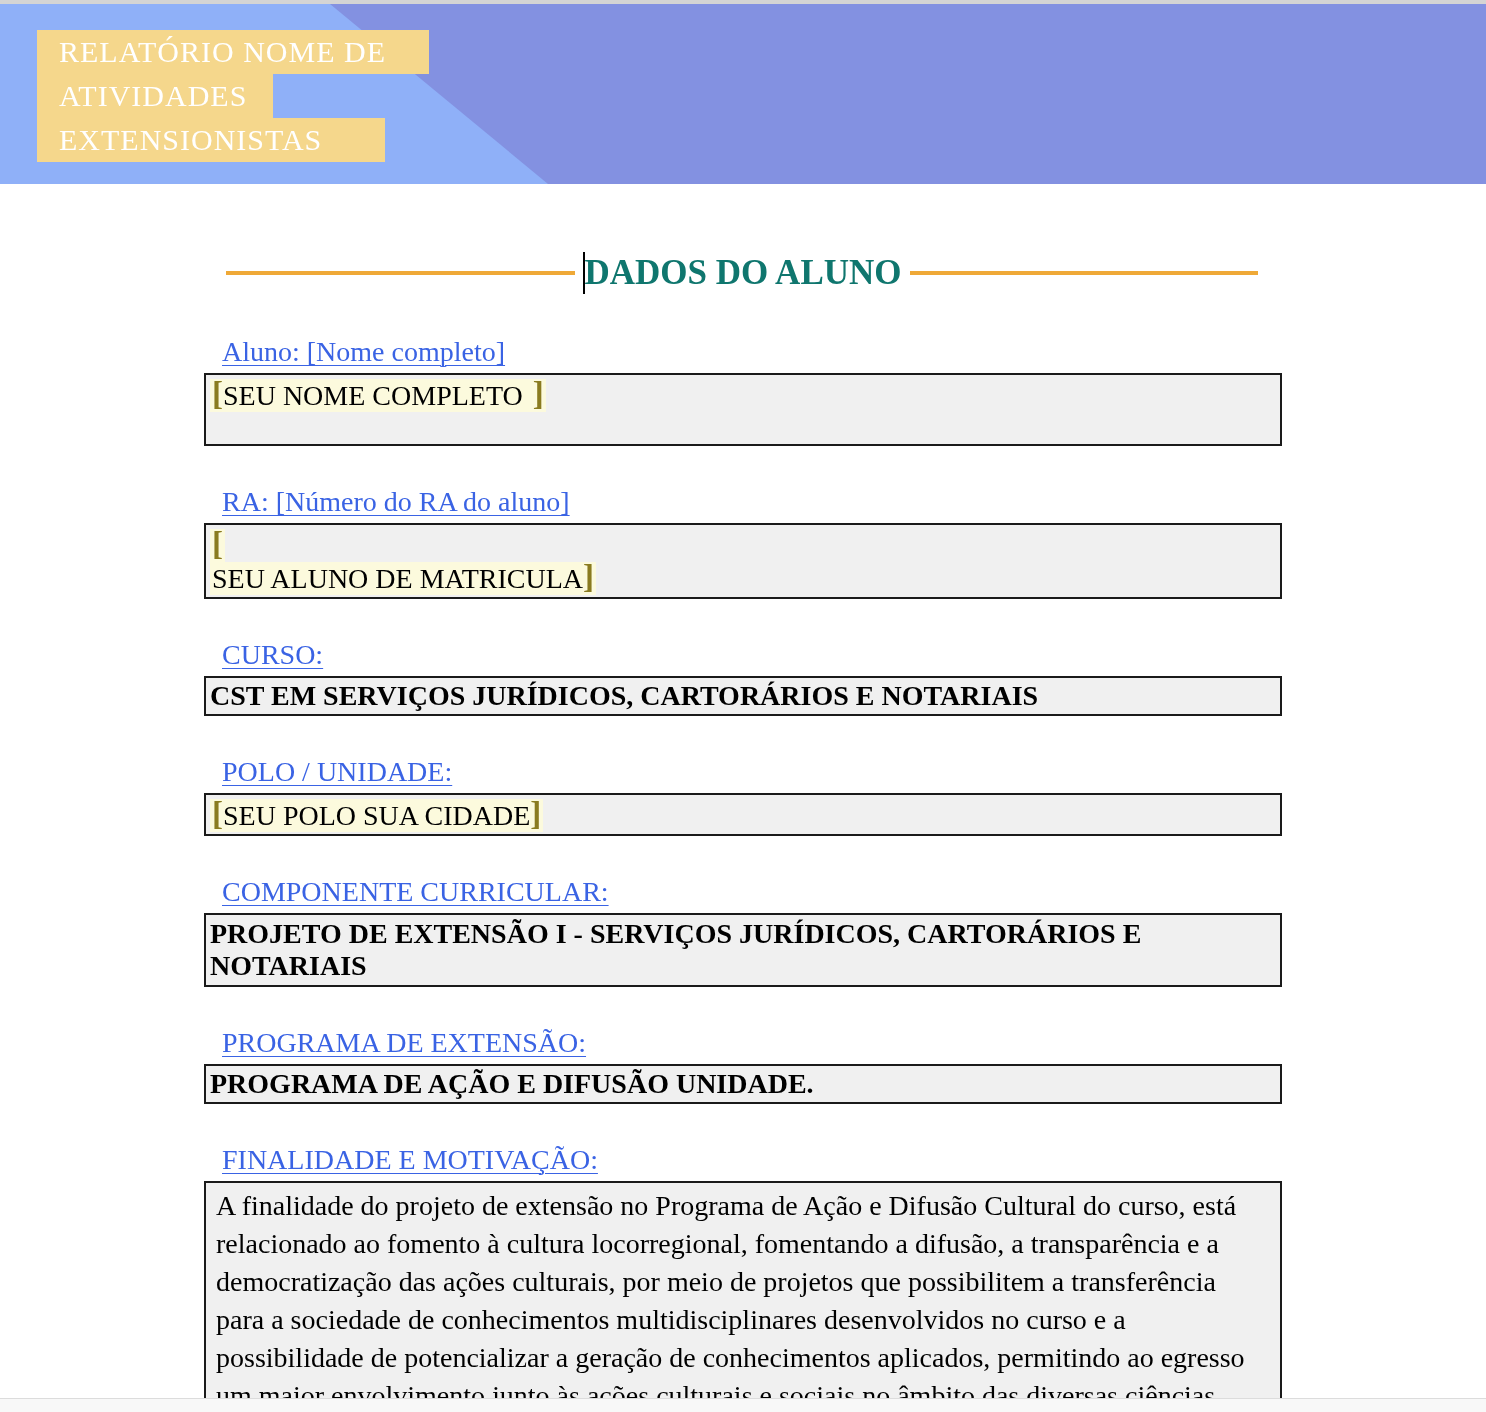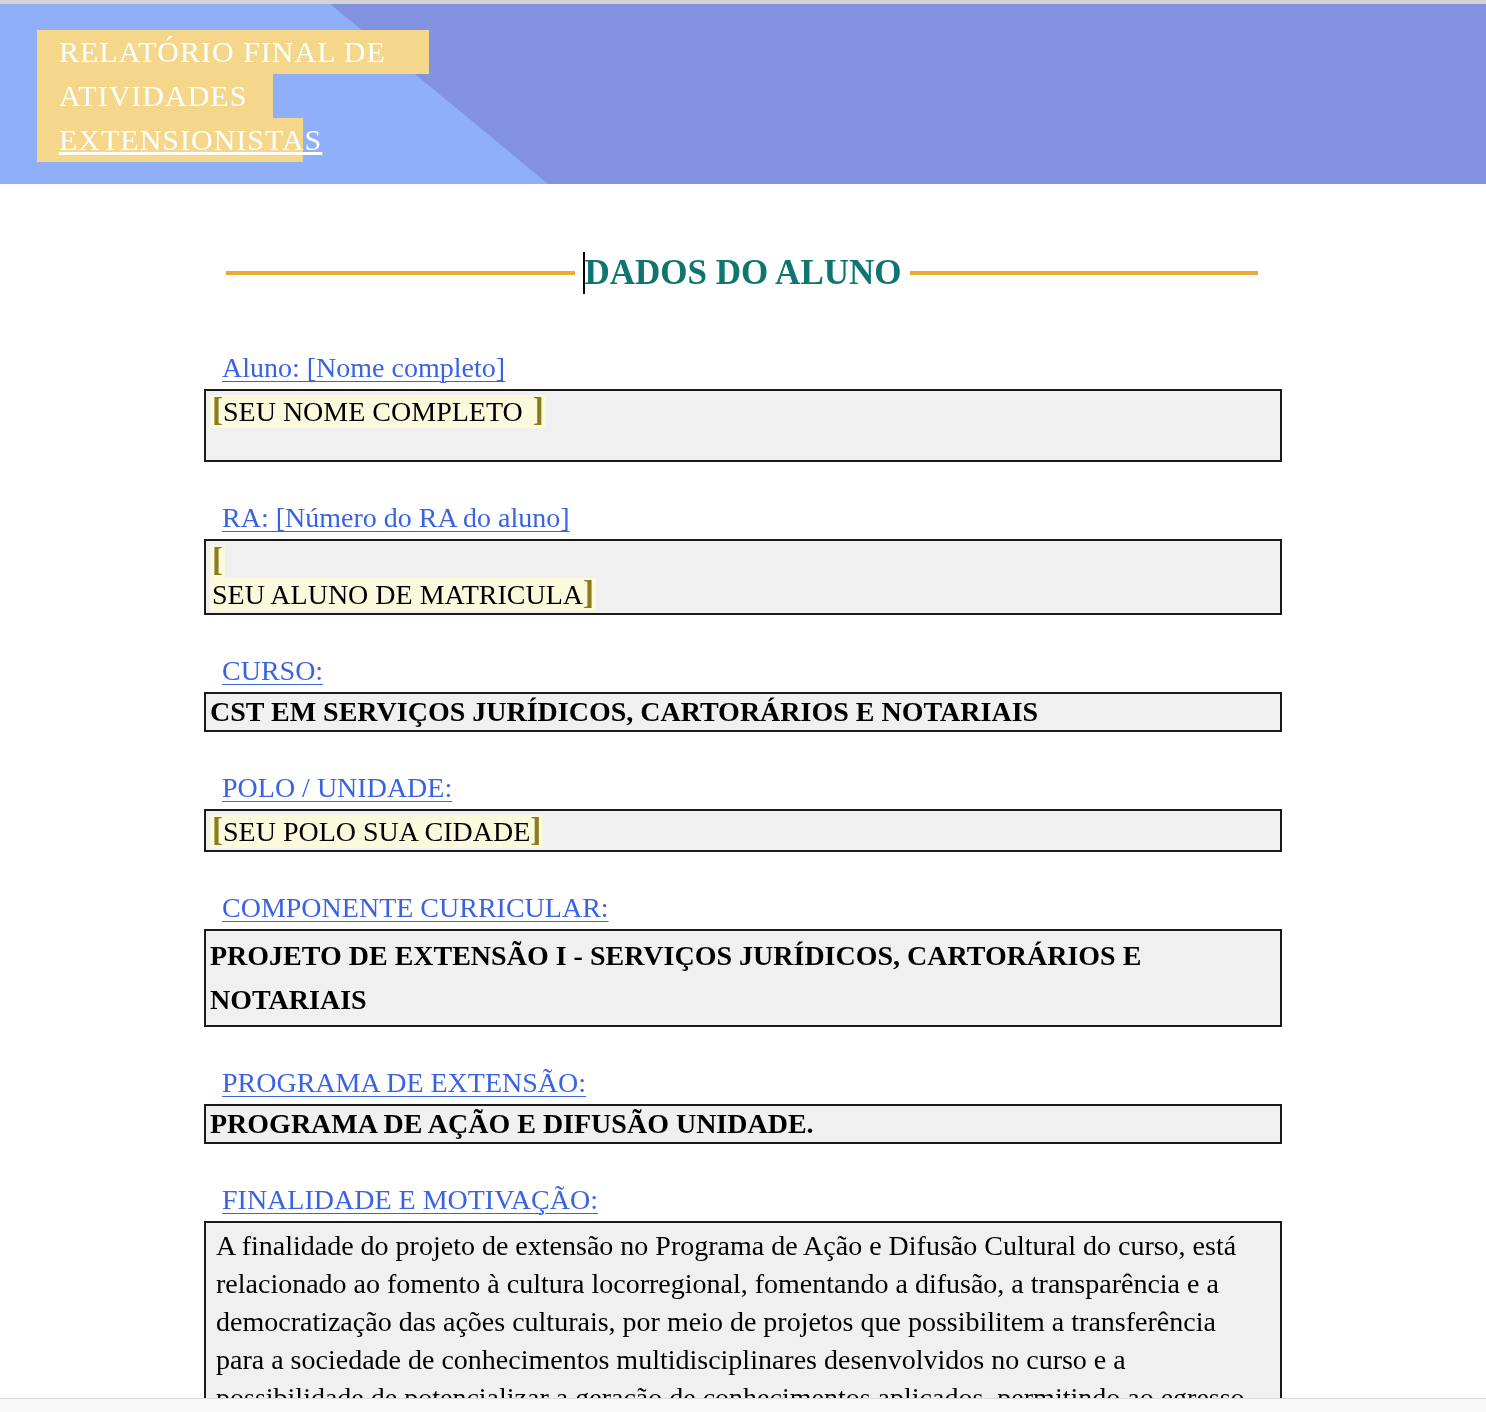--- a/index.html
+++ b/index.html
@@ -22,55 +22,55 @@
   .banner-titlebox{position:absolute;left:37px;top:26px;}
   .banner-line{
     background:#f5d78c;color:#ffffff;
     height:44px;line-height:44px;
     font-size:30px;letter-spacing:1px;
     padding-left:22px;box-sizing:border-box;
     white-space:nowrap;
   }
   .banner-line.l1{width:392px;}
   .banner-line.l2{width:236px;}
-  .banner-line.l3{width:266px;text-decoration:underline;}
+  .banner-line.l3{width:348px;}
   
   .section-title-row{
     display:flex;align-items:center;
     margin:66px 228px 0 226px;height:46px;
   }
   .rule{flex:1;height:4px;background:#efa937;}
   .caret{width:2px;height:42px;background:#000;margin-left:8px;}
   .section-title{
     color:#0f766e;font-weight:bold;font-size:35px;
     white-space:nowrap;margin:0 8px 0 0;
   }
   
   .content{margin-left:204px;width:1078px;}
   .field{margin-top:40px;}
-  .field.first{margin-top:56px;}
+  .field.first{margin-top:40px;}
   .field-label{
     color:#3a63e4;font-size:28px;text-decoration:underline;
     text-underline-offset:4px;text-decoration-thickness:1px;
     padding-left:18px;margin-bottom:5px;display:inline-block;
   }
   .field-box{
     border:2px solid #1a1a1a;background:#f0f0f0;
     box-sizing:border-box;width:100%;
     font-size:28px;color:#000;
     padding:3px 0 3px 4px;
   }
   .field-box .row{line-height:33px;}
   .box-aluno{min-height:73px;}
   .box-ra{min-height:68px;}
   .box-ra .row{line-height:31px;}
   .box-single{min-height:40px;}
   .box-single .row{line-height:30px;}
   .box-two{min-height:70px;padding-right:14px;}
-  .box-two .row{line-height:44px;}
+  .box-two .row{line-height:32px;}
   .bold-val{font-weight:bold;}
   .hl{background:#fcfadd;padding:1px 2px;}
   .marker{color:#8a7b1f;font-weight:bold;font-size:33px;line-height:1;}
   .marker.gap{margin-left:10px;}
   .box-para{
     min-height:330px;padding:4px 16px 4px 10px;
   }
   .box-para .row{line-height:38px;font-size:28px;}
   
   .bottom-strip{
@@ -79,21 +79,21 @@
   }
 </style>
 </head>
 <body>
 
 <div class="top-strip"></div>
 
 <header class="banner">
   <div class="banner-light"></div>
   <div class="banner-titlebox">
-    <div class="banner-line l1">RELATÓRIO FINAL DE</div>
+    <div class="banner-line l1">RELATÓRIO NOME DE</div>
     <div class="banner-line l2">ATIVIDADES</div>
     <div class="banner-line l3">EXTENSIONISTAS</div>
   </div>
 </header>
 
 <div class="section-title-row">
   <div class="rule"></div>
   <div class="caret"></div>
   <h1 class="section-title">DADOS DO ALUNO</h1>
   <div class="rule"></div>

